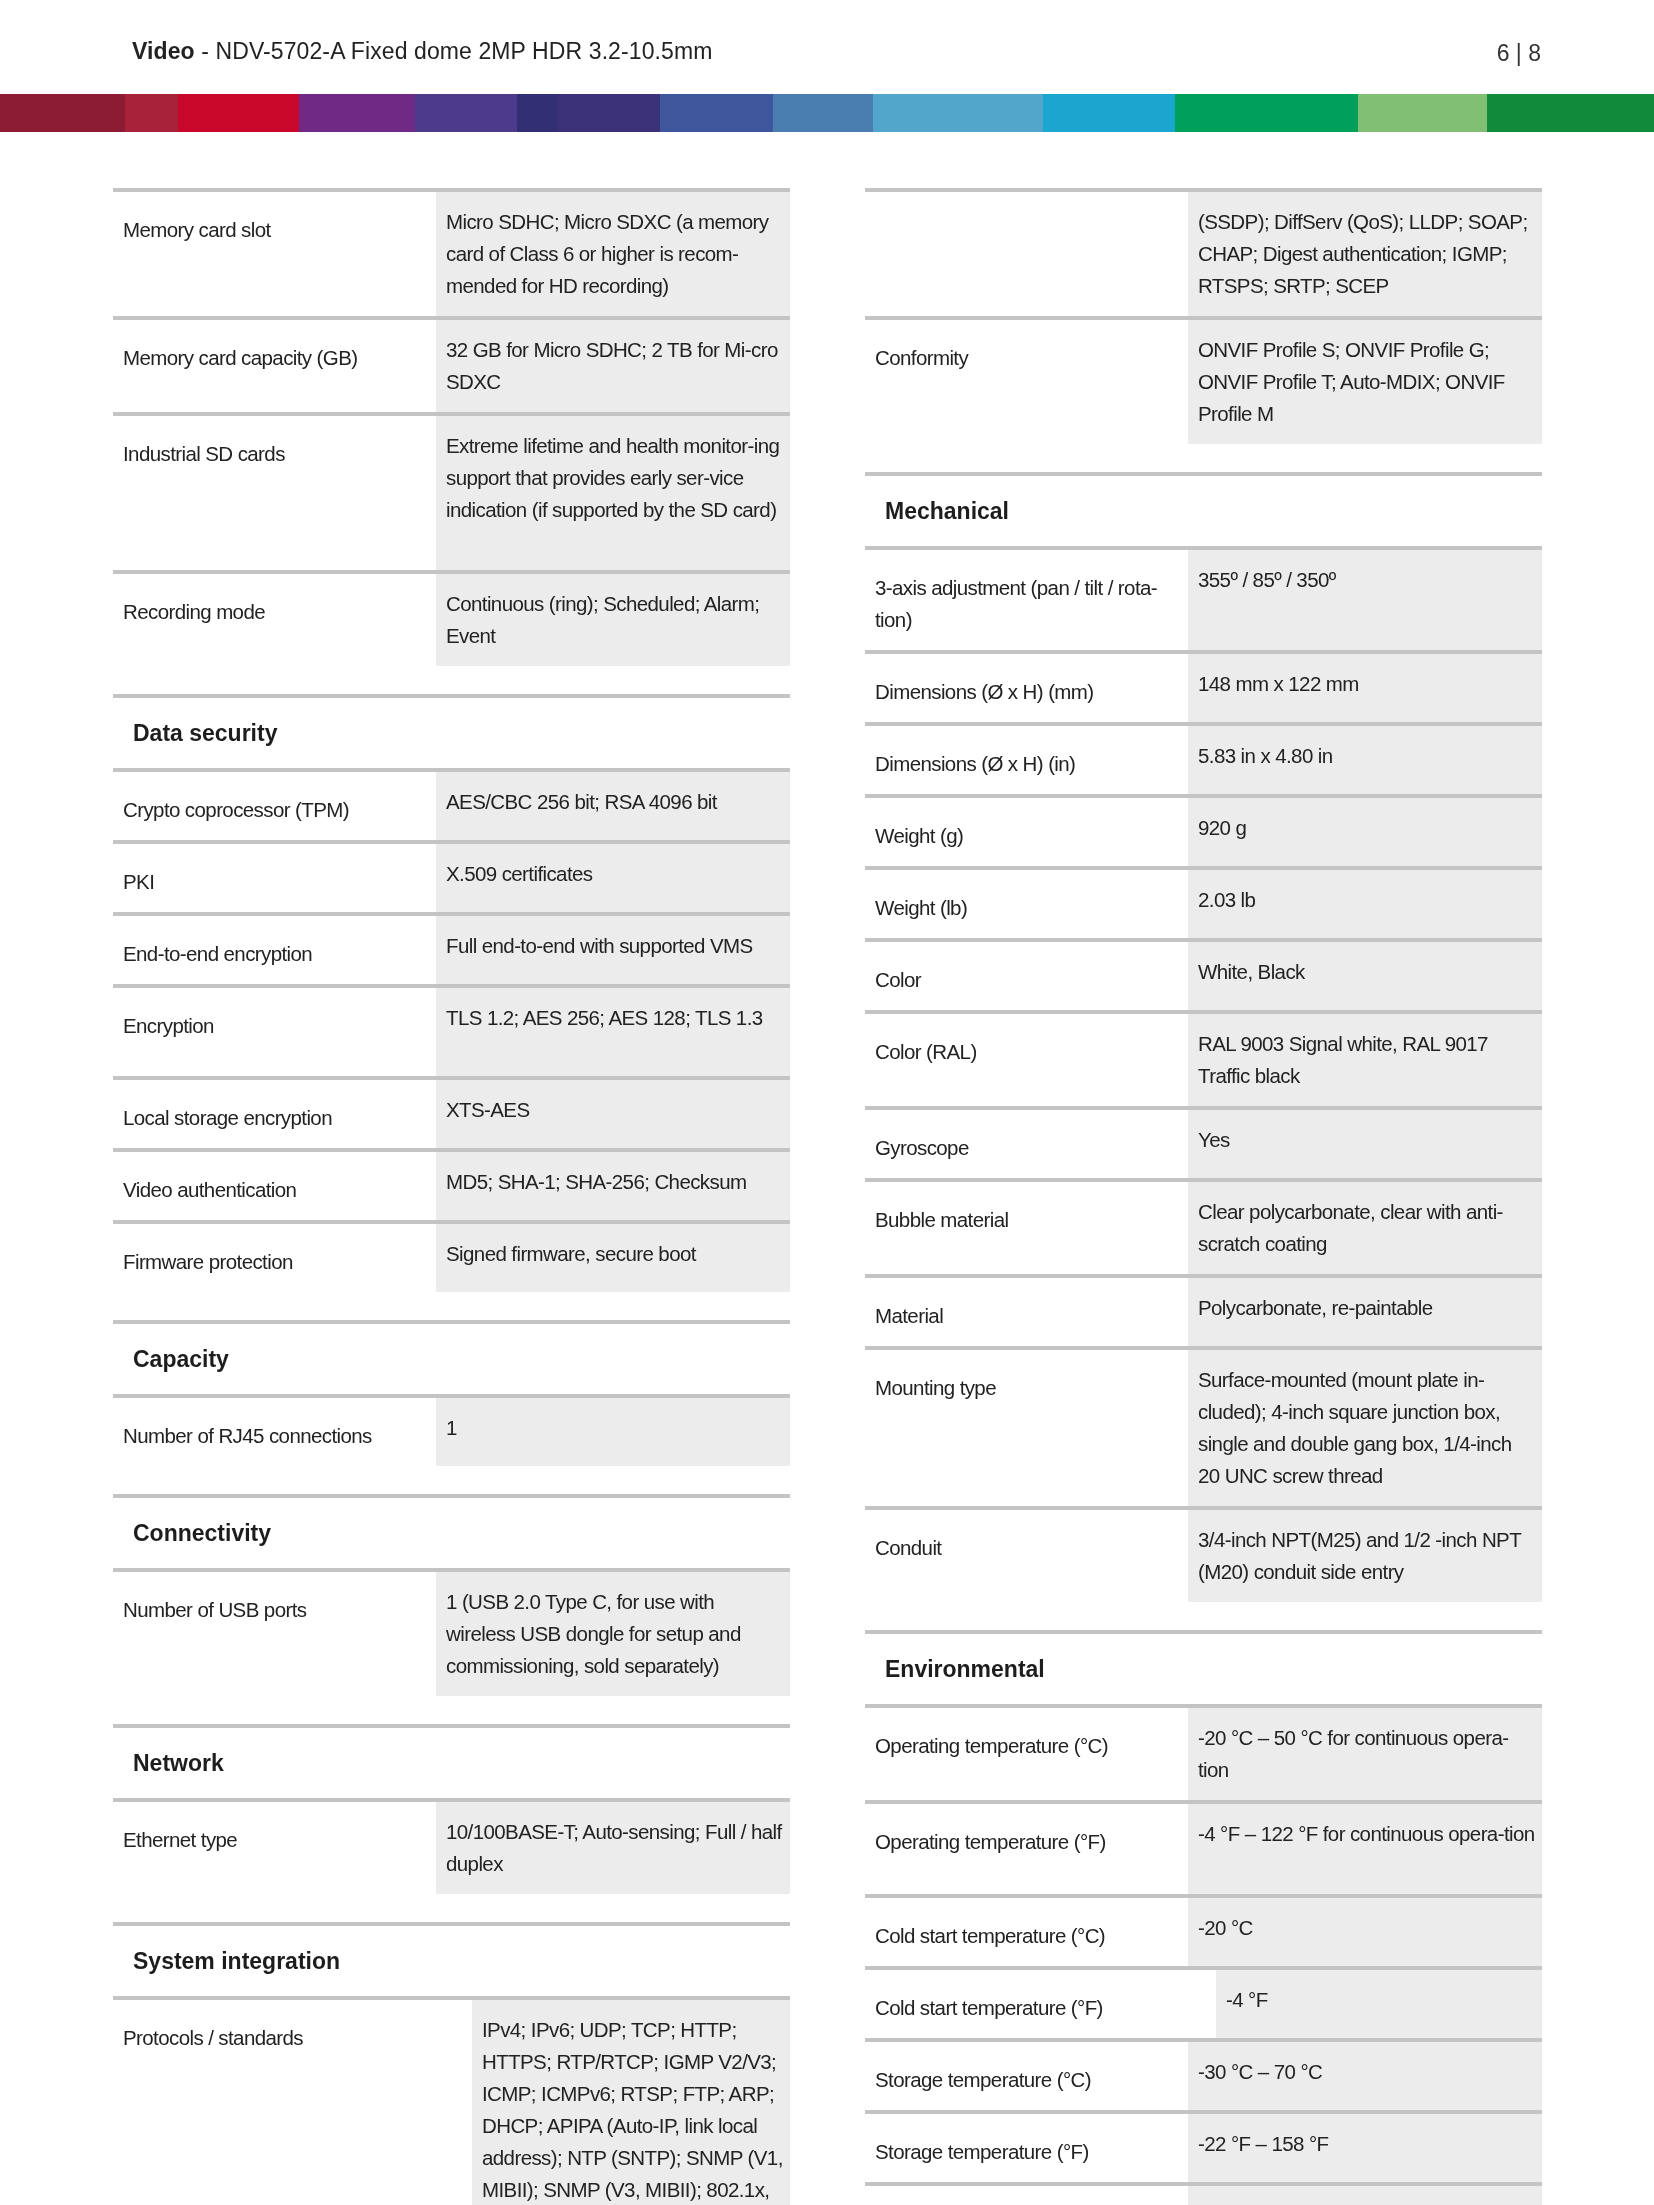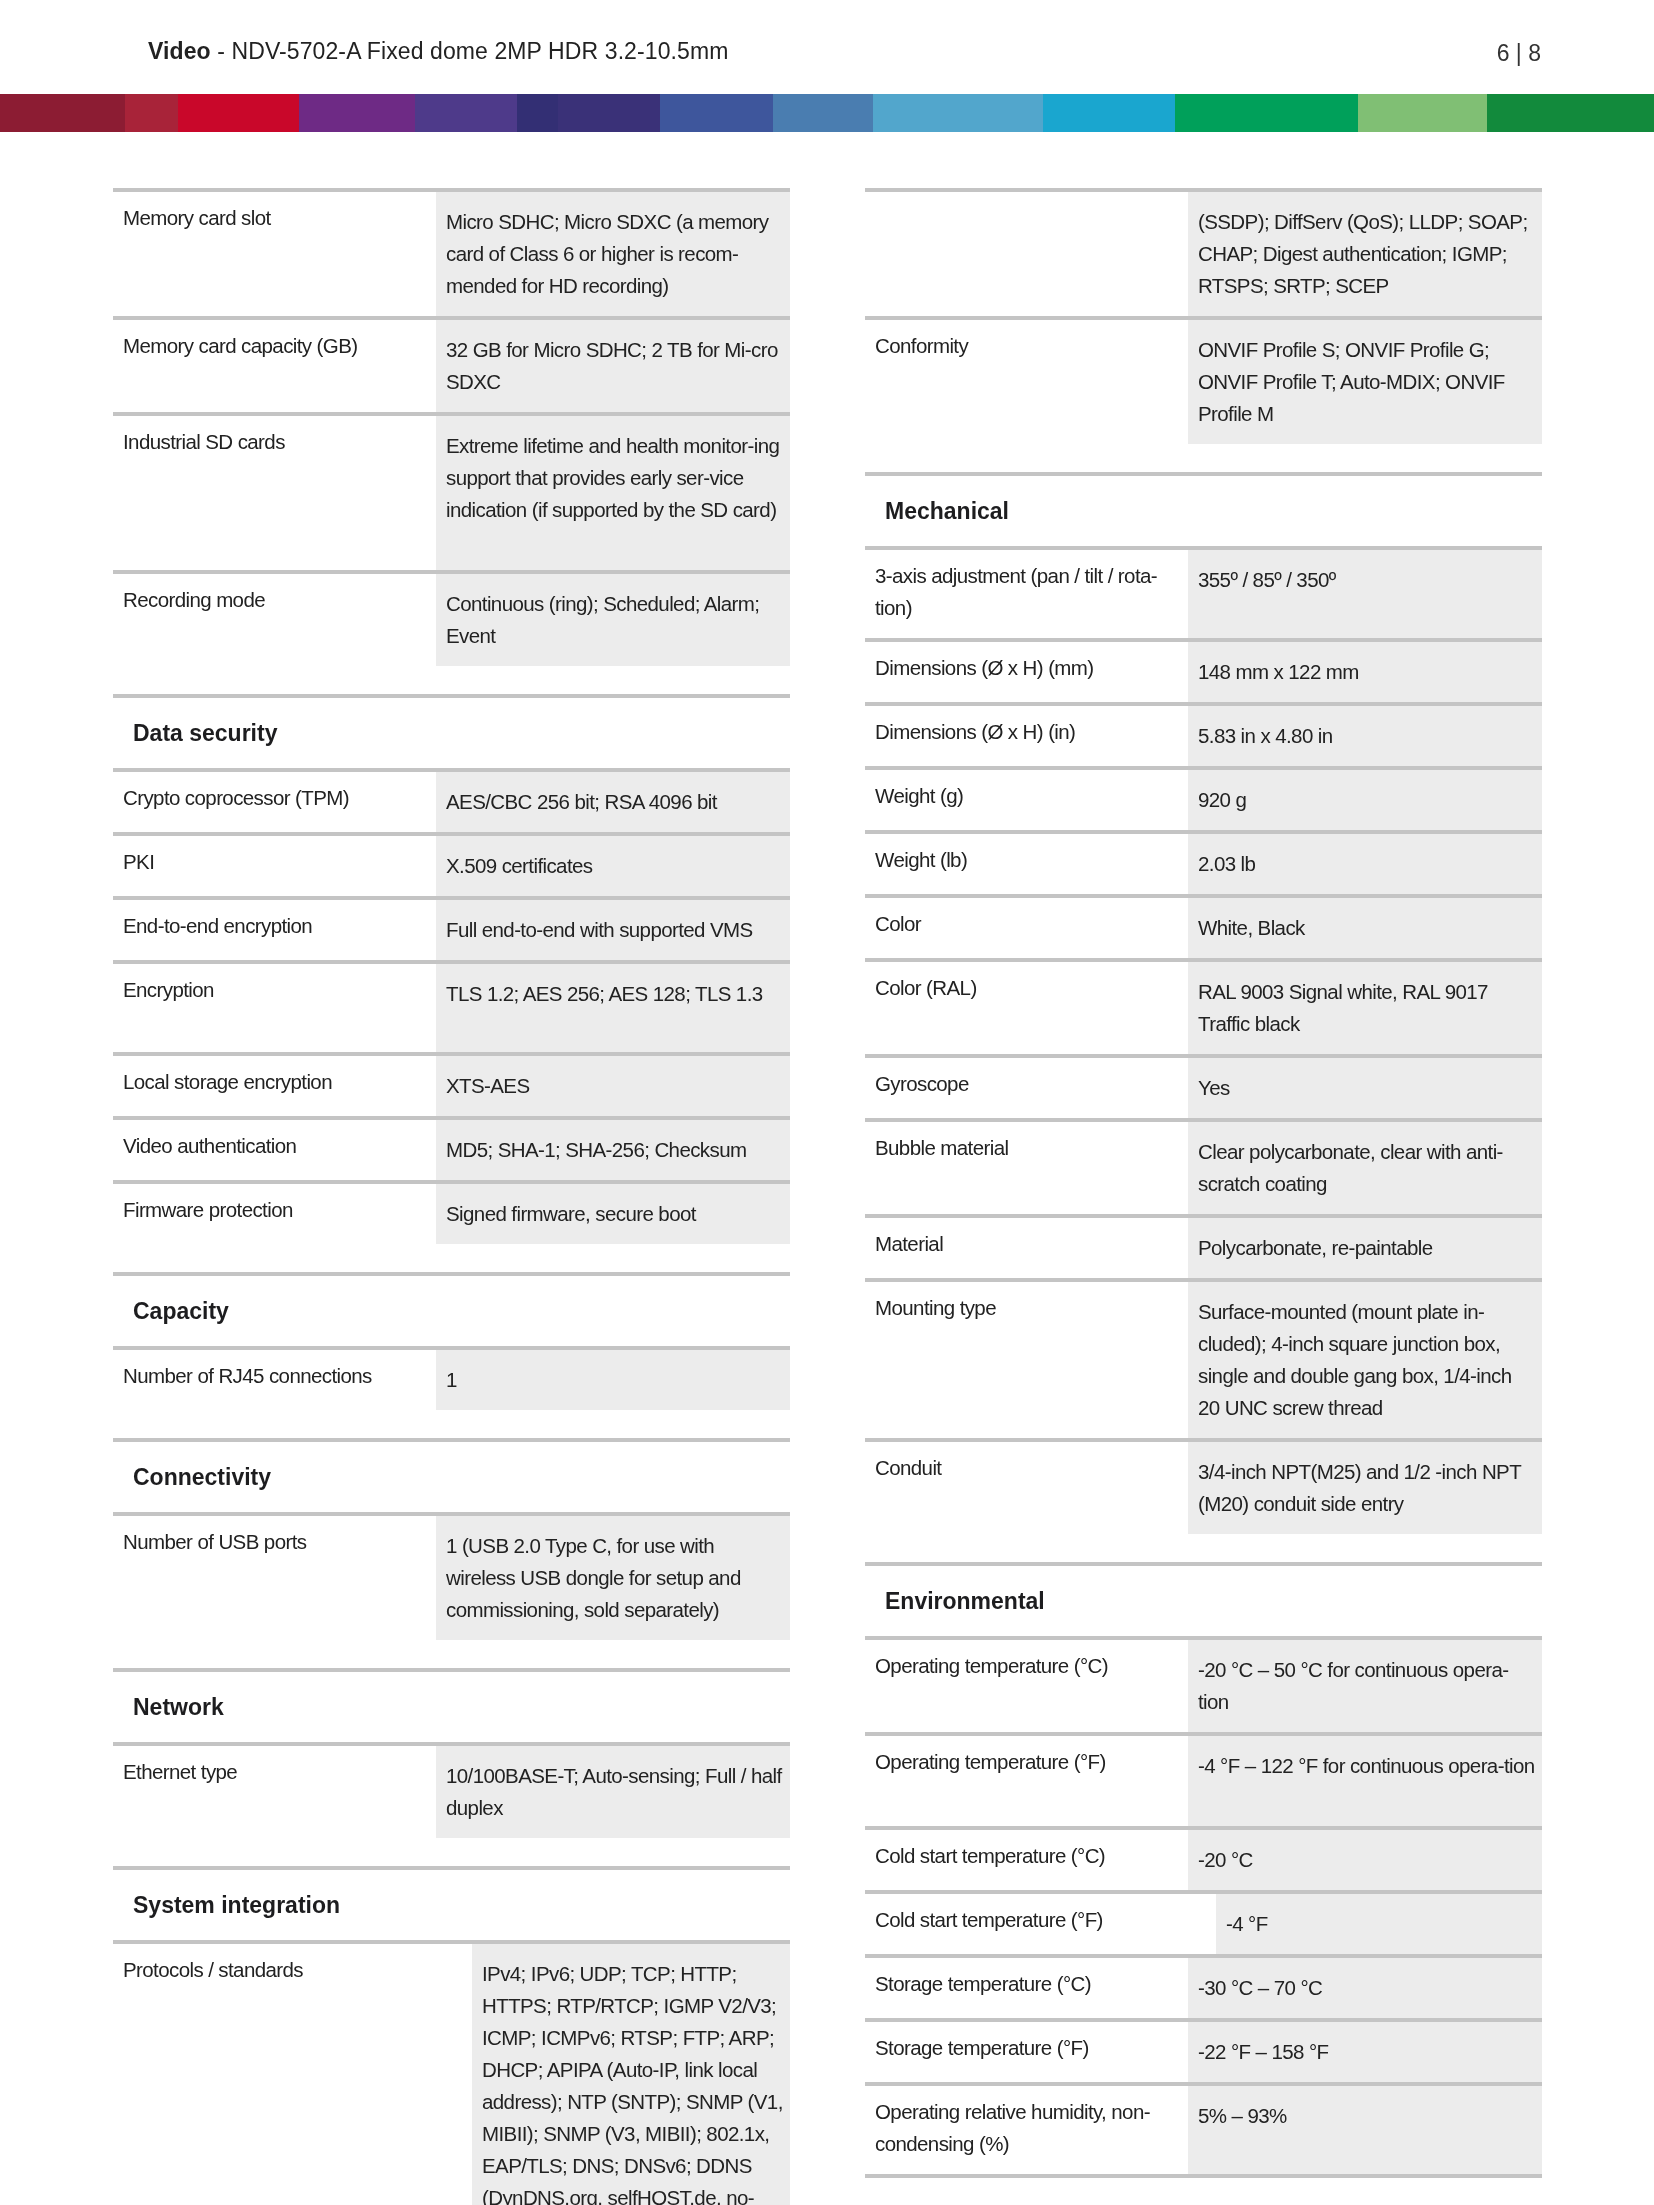--- a/index.html
+++ b/index.html
@@ -1,27 +1,27 @@
 <!DOCTYPE html>
 <html><head>
 <meta charset="utf-8">
 <style>
   html, body { margin:0; padding:0; background:#ffffff; }
   body { width:1654px; height:2205px; position:relative; overflow:hidden;
          font-family:"Liberation Sans", sans-serif; color:#1d1d1f; }
-  .header { position:absolute; left:148px; top:38px; font-size:23px; color:#222; letter-spacing:0.1px; }
+  .header { position:absolute; left:132px; top:38px; font-size:23px; color:#222; letter-spacing:0.1px; }
   .header b { font-weight:bold; }
   .pagenum { position:absolute; right:113px; top:40px; font-size:23px; color:#333; }
   .band { position:absolute; left:0; top:94px; width:1654px; height:38px; display:flex; }
   .band div { height:100%; }
   .col { position:absolute; top:188px; width:677px; }
   .col.left { left:113px; }
   .col.right { left:865px; }
   .row { display:flex; border-top:4px solid #c4c4c4; }
-  .row .label { width:323px; padding:10px 10px 14px 10px; font-size:20.5px; line-height:32px; letter-spacing:-0.6px; color:#222; box-sizing:border-box; }
+  .row .label { width:323px; padding:22px 10px 14px 10px; font-size:20.5px; line-height:32px; letter-spacing:-0.6px; color:#222; box-sizing:border-box; }
   .row .value { flex:1; background:#ececec; padding:14px 6px 14px 10px; font-size:20.5px; line-height:32px; letter-spacing:-0.6px; color:#222; box-sizing:border-box; white-space:pre-line; }
   .section { border-top:4px solid #c4c4c4; padding:16px 20px 16px 20px; font-size:23px; font-weight:bold; color:#1d1d1f; height:38px; line-height:38px;margin-top:28px; }
   .endline { border-top:4px solid #c4c4c4; }
 </style>
 </head>
 <body>
 
 <div class="header"><b>Video</b><span> - NDV-5702-A Fixed dome 2MP HDR 3.2-10.5mm</span></div>
 <div class="pagenum">6 | 8</div>
 

